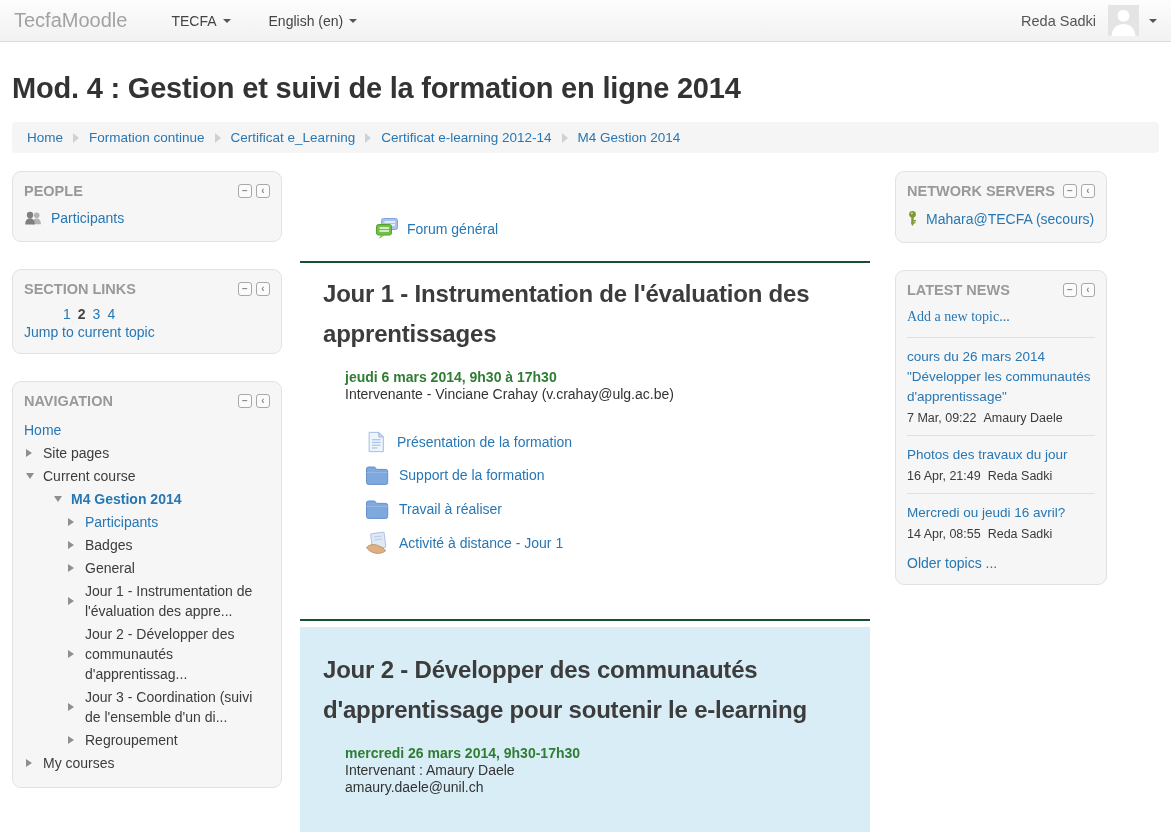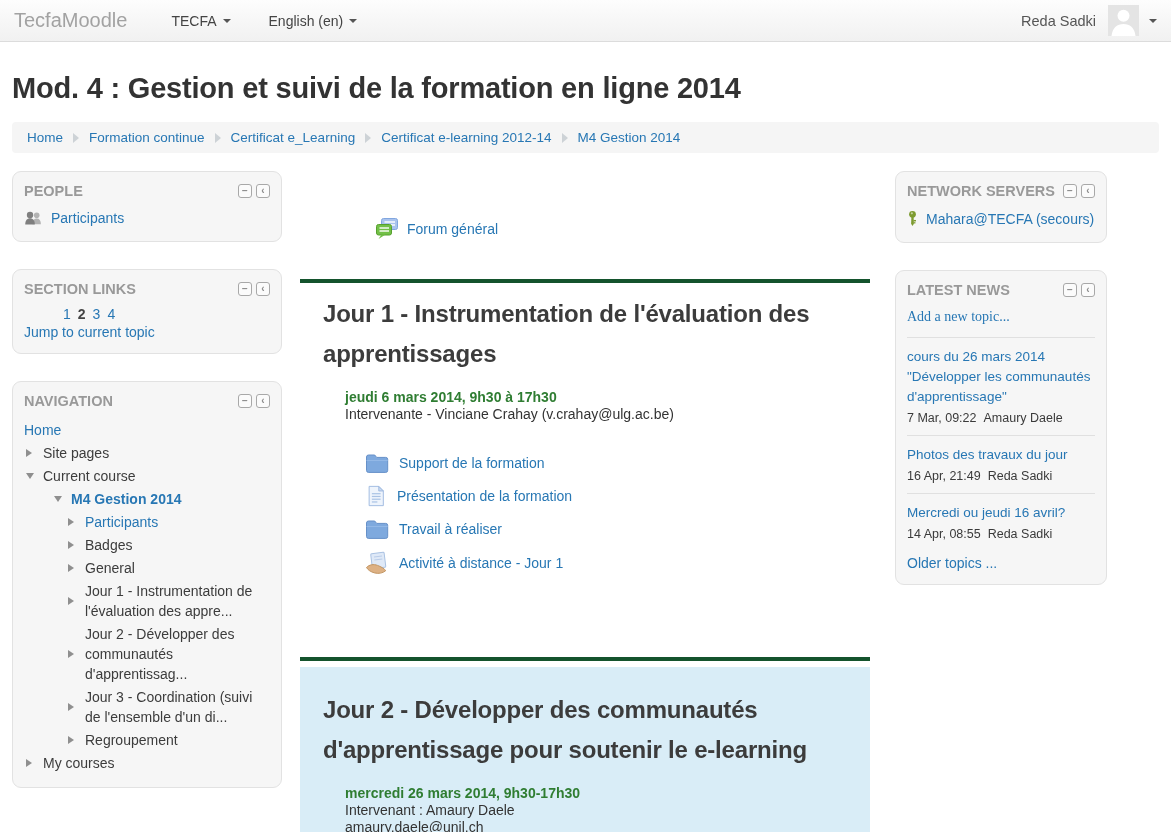--- a/index.html
+++ b/index.html
@@ -72,21 +72,21 @@
   .nav-icon { flex:none; width:17px; display:flex; align-items:center; }
   .tri-r { width:0; height:0; border-top:4.5px solid transparent; border-bottom:4.5px solid transparent; border-left:6px solid #8f8f8f; }
   .tri-d { width:0; height:0; border-left:4.5px solid transparent; border-right:4.5px solid transparent; border-top:6px solid #8f8f8f; }
   .sq-bullet { width:6px; height:6px; background:#a9a9a9; border-radius:1px; margin-left:1px; }
   .d0 { padding-left:0; } .d1 { padding-left:2px; } .d2 { padding-left:30px; } .d3 { padding-left:44px; }
   .nlink { color:#2777b4; } .ntext { color:#3c3c3c; } .nbold { font-weight:bold; }
 
   
   .forum-row { margin:46px 0 0 75px; display:flex; align-items:center; }
   .forum-row .bicon { margin-right:8px; display:flex; }
-  .course-section { border-top:4px solid #14532d; margin-top:38px; }
+  .course-section { border-top:2px solid #14532d; margin-top:20px; }
   .section-inner { margin-top:6px; padding-bottom:34px; }
   .section-inner.current { background:#d9edf7; padding-top:12px; min-height:206px; }
   h2.section-heading { font-size:24px; font-weight:bold; color:#3c3c3c; line-height:40px; margin:11px 0 0 23px; letter-spacing:-0.2px; }
   .section-summary { margin:15px 0 0 45px; line-height:17px; font-size:14px; }
   .date-line { color:#2f7d32; font-weight:bold; }
   .detail-line { color:#333; }
   .activities { margin:28px 0 0 65px; }
   .activity { display:flex; align-items:center; margin-bottom:10px; }
   .activity .bicon { margin-right:10px; display:flex; }
 
@@ -278,39 +278,39 @@
           <section class="course-section">
             <div class="section-inner">
               <h2 class="section-heading">Jour 1 - Instrumentation de l'évaluation des apprentissages</h2>
               <div class="section-summary">
                 <div class="date-line">jeudi 6 mars 2014, 9h30 à 17h30</div>
                 <div class="detail-line">Intervenante - Vinciane Crahay (v.crahay@ulg.ac.be)</div>
               </div>
               <div class="activities">
                 <div class="activity">
                   <span class="bicon">
-                    <svg viewBox="0 0 24 24" width="24" height="24">
-                      <path d="M1.5 6 a2 2 0 0 1 2-2 h6.2 l2 2.4 h9 a2 2 0 0 1 2 2 v11 a2 2 0 0 1-2 2 h-17.2 a2 2 0 0 1-2-2 z" fill="#7ea9de" stroke="#6690c8"></path>
-                      <path d="M1.5 9 h21.2 v1 h-21.2 z" fill="#93b8e6"></path>
-                    </svg>
-                  </span>
-                  <a>Support de la formation</a>
-                </div>
-                <div class="activity">
-                  <span class="bicon">
                     <svg viewBox="0 0 24 24" width="22" height="22">
                       <path d="M4.5 1.5 h10.5 l5 5 v16 h-15.5 z" fill="#eef4fc" stroke="#9db8df"></path>
                       <path d="M15 1.5 l5 5 h-5 z" fill="#c9daf1" stroke="#9db8df"></path>
                       <line x1="7.5" y1="9.5" x2="17" y2="9.5" stroke="#a9c2e4" stroke-width="1.3"></line>
                       <line x1="7.5" y1="12.5" x2="17" y2="12.5" stroke="#a9c2e4" stroke-width="1.3"></line>
                       <line x1="7.5" y1="15.5" x2="17" y2="15.5" stroke="#a9c2e4" stroke-width="1.3"></line>
                       <line x1="7.5" y1="18.5" x2="13.5" y2="18.5" stroke="#a9c2e4" stroke-width="1.3"></line>
                     </svg>
                   </span>
                   <a>Présentation de la formation</a>
+                </div>
+                <div class="activity">
+                  <span class="bicon">
+                    <svg viewBox="0 0 24 24" width="24" height="24">
+                      <path d="M1.5 6 a2 2 0 0 1 2-2 h6.2 l2 2.4 h9 a2 2 0 0 1 2 2 v11 a2 2 0 0 1-2 2 h-17.2 a2 2 0 0 1-2-2 z" fill="#7ea9de" stroke="#6690c8"></path>
+                      <path d="M1.5 9 h21.2 v1 h-21.2 z" fill="#93b8e6"></path>
+                    </svg>
+                  </span>
+                  <a>Support de la formation</a>
                 </div>
                 <div class="activity">
                   <span class="bicon">
                     <svg viewBox="0 0 24 24" width="24" height="24">
                       <path d="M1.5 6 a2 2 0 0 1 2-2 h6.2 l2 2.4 h9 a2 2 0 0 1 2 2 v11 a2 2 0 0 1-2 2 h-17.2 a2 2 0 0 1-2-2 z" fill="#7ea9de" stroke="#6690c8"></path>
                       <path d="M1.5 9 h21.2 v1 h-21.2 z" fill="#93b8e6"></path>
                     </svg>
                   </span>
                   <a>Travail à réaliser</a>
                 </div>

